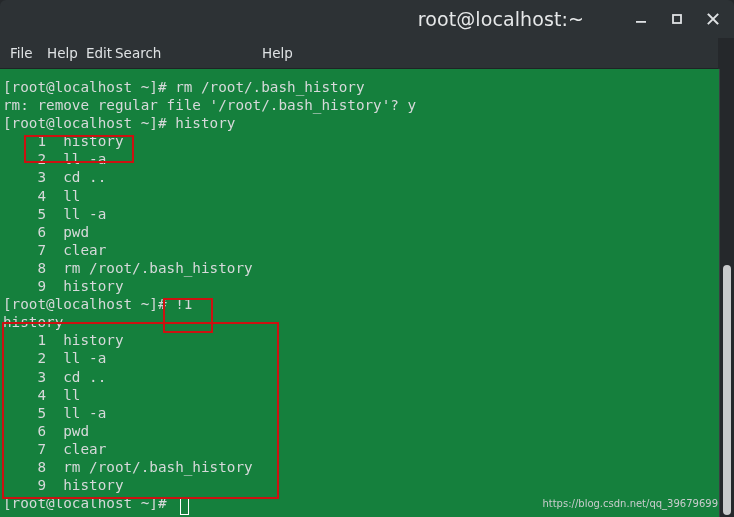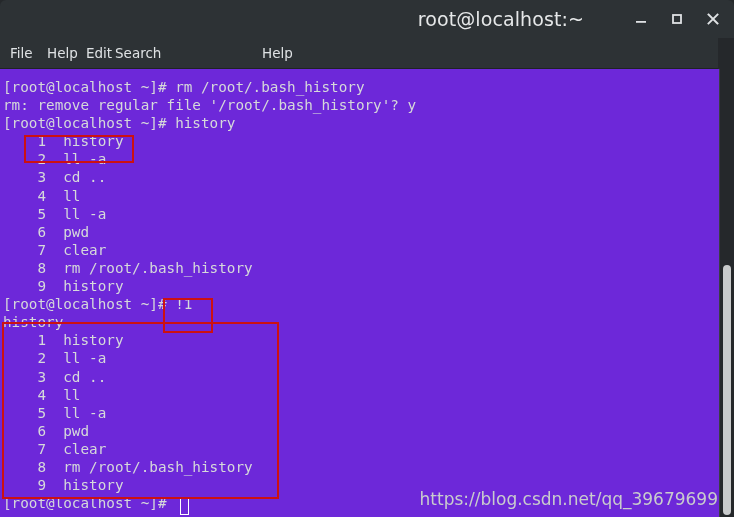--- a/index.html
+++ b/index.html
@@ -75,21 +75,21 @@
     white-space: nowrap;
     cursor: default;
   }
 
   
   #terminal {
     position: absolute;
     left: 0; top: 69px;
     width: 722px;
     height: 448px;
-    background: #6d28d9;
+    background: #15803d;
     overflow: hidden;
   }
   #term-text {
     position: absolute;
     left: 3px;
     top: 9px;
     margin: 0;
     color: #d6d9da;
     font-family: "DejaVu Sans Mono", monospace;
     font-size: 14.3px;
@@ -142,21 +142,21 @@
   #redbox-2 { left: 163px; top: 298px; width: 50px;  height: 35px; }
   #redbox-3 { left: 2px;   top: 322px; width: 277px; height: 177px; }
 
   
   #watermark {
     position: absolute;
     right: 16px;
     bottom: 8px;
     color: #c9cccd;
     font-family: "DejaVu Sans", sans-serif;
-    font-size: 17px;
+    font-size: 10px;
     white-space: nowrap;
   }
 </style>
 </head>
 <body>
 
 <div id="window">
 
   <div id="titlebar">
     <div id="title-text">root@localhost:~</div>

